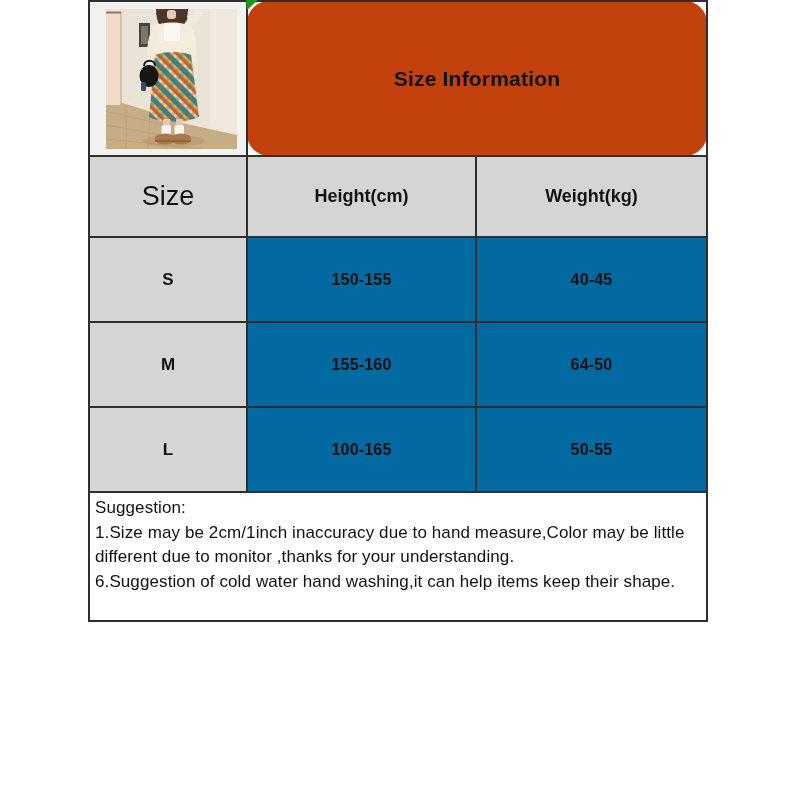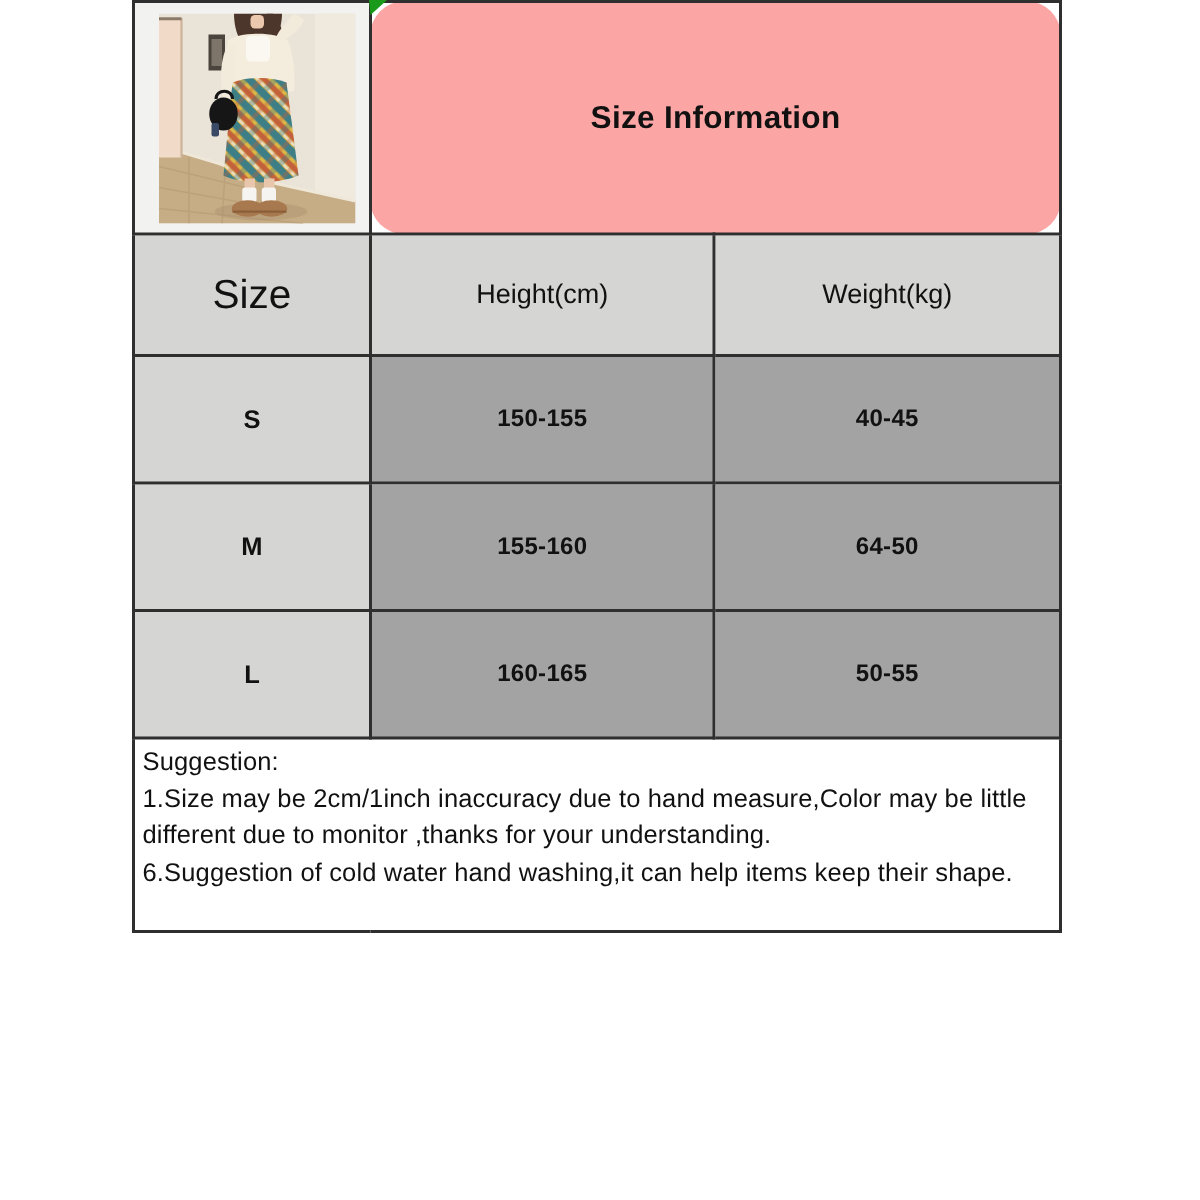--- a/index.html
+++ b/index.html
@@ -19,28 +19,28 @@
   }
   table.size-table td{
     border:2px solid #2f2f2f;
     text-align:center;
     vertical-align:middle;
     padding:0;
     overflow:hidden;
   }
   .photo-cell{background:#f2f2f1;height:153px;}
   .photo-cell svg{display:block;margin:7px 11px 6px 16px;}
-  .title-cell{background:#fca5a5;border-radius:22px;}
+  .title-cell{background:#c2410c;border-radius:22px;}
   .title-text{font-size:21px;font-weight:bold;letter-spacing:0.2px;}
   .head-row td{background:#d5d5d4;height:79px;}
   .size-head{font-size:27px;font-weight:normal;}
-  .col-head{font-size:18px;font-weight:normal;}
+  .col-head{font-size:18px;font-weight:bold;}
   .data-row td{height:83px;}
   .data-row .size-col{background:#d5d5d4;font-size:17px;font-weight:bold;}
-  .data-row .val{background:#a3a3a3;font-size:16px;font-weight:bold;letter-spacing:0.2px;}
+  .data-row .val{background:#0369a1;font-size:16px;font-weight:bold;letter-spacing:0.2px;}
   .attention-cell{
     background:#ffffff;
     height:124px;
     text-align:left !important;
     vertical-align:top !important;
     padding:3px 6px 0 5px !important;
     font-size:17px;
     line-height:24.5px;
     font-weight:400;
   }
@@ -142,21 +142,21 @@
       <td class="val">150-155</td>
       <td class="val">40-45</td>
     </tr>
     <tr class="data-row">
       <td class="size-col">M</td>
       <td class="val">155-160</td>
       <td class="val">64-50</td>
     </tr>
     <tr class="data-row">
       <td class="size-col">L</td>
-      <td class="val">160-165</td>
+      <td class="val">100-165</td>
       <td class="val">50-55</td>
     </tr>
 
     <tr>
       <td class="attention-cell" colspan="3">
         <div class="note">Suggestion:</div>
         <div class="note">1.Size may be 2cm/1inch inaccuracy due to hand measure,Color may be little different due to monitor ,thanks for your understanding.</div>
         <div class="note">6.Suggestion of cold water hand washing,it can help items keep their shape.</div>
       </td>
     </tr>

